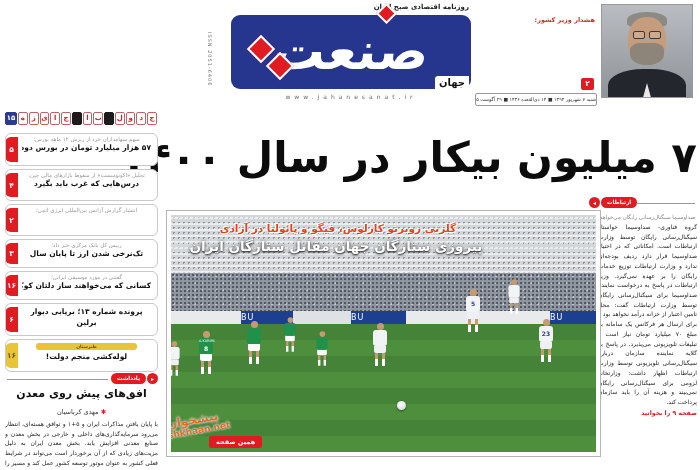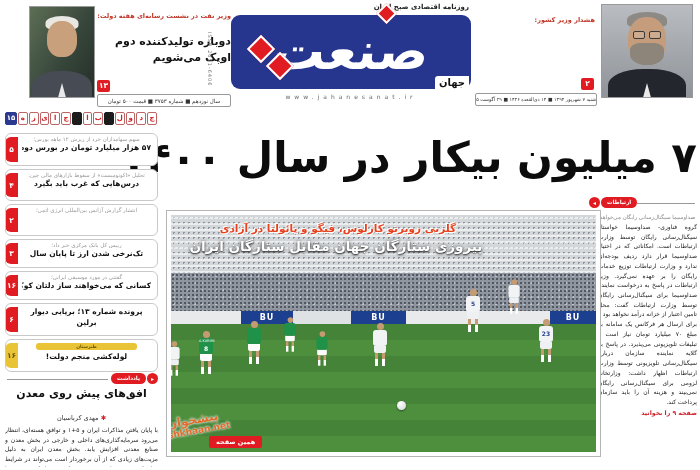--- a/index.html
+++ b/index.html
@@ -90,21 +90,21 @@
   .seats{position:absolute;left:0;right:0;top:0;height:58px;background:#d3d7da;
     background-image:repeating-linear-gradient(0deg,rgba(255,255,255,.55) 0 2px,transparent 2px 6px),radial-gradient(rgba(125,131,139,.8) 1px,transparent 1px);
     background-size:auto,5px 5px;}
   .crowd{position:absolute;left:0;right:0;top:58px;height:38px;background:#8f96a0;
     background-image:radial-gradient(rgba(40,45,55,.6) 1px,transparent 1px),radial-gradient(rgba(225,228,232,.55) 1px,transparent 1px);
     background-size:4px 4px,7px 7px;}
   .boards{position:absolute;left:0;right:0;top:96px;height:13px;display:flex;direction:ltr;}
   .board{height:100%;}
   .board-lt{background:#e8eaec;}
   .board-md{background:#dfe2e5;}
-  .board-bu{background:#1d3f8f;color:#fff;font-size:8px;font-weight:bold;text-align:center;line-height:13px;letter-spacing:1px;}
+  .board-bu{background:#1d3f8f;color:#fff;font-size:8px;font-weight:normal;text-align:left;line-height:13px;letter-spacing:1px;}
   .pitch{position:absolute;left:0;right:0;top:109px;bottom:0;background:repeating-linear-gradient(0deg,#4e8f3e 0 16px,#458338 16px 32px);}
   .ph-topline{position:absolute;left:12px;top:7px;width:310px;text-align:center;font-size:10.5px;font-weight:bold;color:#e8401c;
     text-shadow:0 0 2px #fff,0 0 2px #fff,1px 1px 0 #fff,-1px -1px 0 #fff;}
   .ph-headline{position:absolute;left:0;top:23px;width:330px;text-align:center;font-size:13.5px;font-weight:bold;color:#fff;
     text-shadow:0 1px 2px rgba(0,0,0,.85),0 0 4px rgba(0,0,0,.5);}
   .player{position:absolute;width:18px;}
   .p-head2{width:7px;height:7px;border-radius:50%;background:#c59b72;margin:0 auto;}
   .p-torso{width:14px;height:16px;margin:0 auto;border-radius:3px;position:relative;text-align:center;}
   .kit-green .p-torso{background:#1f9149;color:#fff;}
   .kit-white .p-torso{background:#f2f3f5;color:#27418f;}
@@ -132,42 +132,29 @@
   .sb-kicker{font-size:5.5px;color:#999;text-align:center;white-space:nowrap;overflow:hidden;}
   .sb-title{font-size:7.5px;font-weight:bold;color:#111;text-align:center;white-space:nowrap;overflow:hidden;line-height:1.6;}
   .sb-title.wrap{white-space:normal;line-height:1.5;}
   .sb-strip{height:7px;background:#e9c436;border-radius:3px;margin:1px 14px 1px 14px;font-size:4.5px;line-height:7px;color:#6b5300;text-align:center;font-weight:bold;}
   .i1{top:3px;height:33px;} .i2{top:39px;height:32px;} .i3{top:74px;height:32px;} .i4{top:109px;height:29px;}
   .i5{top:141px;height:29px;} .i6{top:173px;height:33px;} .i7{top:209px;height:33px;}
 
   
   .note-col{position:absolute;left:5px;top:373px;width:153px;height:94px;overflow:hidden;}
   .note-title{margin-top:14px;font-size:11px;font-weight:bold;color:#111;text-align:center;}
-  .note-author{font-size:6.5px;color:#333;text-align:center;margin:14px 0 3px;}
+  .note-author{font-size:6.5px;color:#333;text-align:center;margin:8px 0 3px;}
   .note-mark{color:#d01f26;font-weight:bold;}
   .note-body{font-size:6px;color:#222;text-align:justify;line-height:1.62;}
 </style>
 </head>
 <body>
 
 <div id="page">
 
-  <div class="tl-block">
-    <div class="portrait tl-photo">
-      <div class="p-hair"></div>
-      <div class="p-face"></div>
-      <div class="p-suit">
-          <div class="p-shirt"></div>
-        </div>
-    </div>
-    <div class="top-kicker tl-kicker">وزیر نفت در نشست رسانه‌ای هفته دولت:</div>
-    <div class="top-title tl-title">دوباره تولیدکننده دوم اوپک می‌شویم</div>
-    <div class="page-box tl-page">۱۳</div>
-    <div class="info-strip tl-info">سال نوزدهم ■ شماره ۳۷۵۳ ■ قیمت ۵۰۰ تومان</div>
-  </div>
 
   <div class="masthead">
     <div class="mh-tagline">روزنامه اقتصادی صبح ایران</div>
     <div class="logo-box">
       <div class="logo-main">صنعت</div>
       <div class="diamond d1"></div>
       <div class="diamond d2"></div>
       <div class="diamond d3"></div>
       <div class="logo-sub">جهان</div>
     </div>

